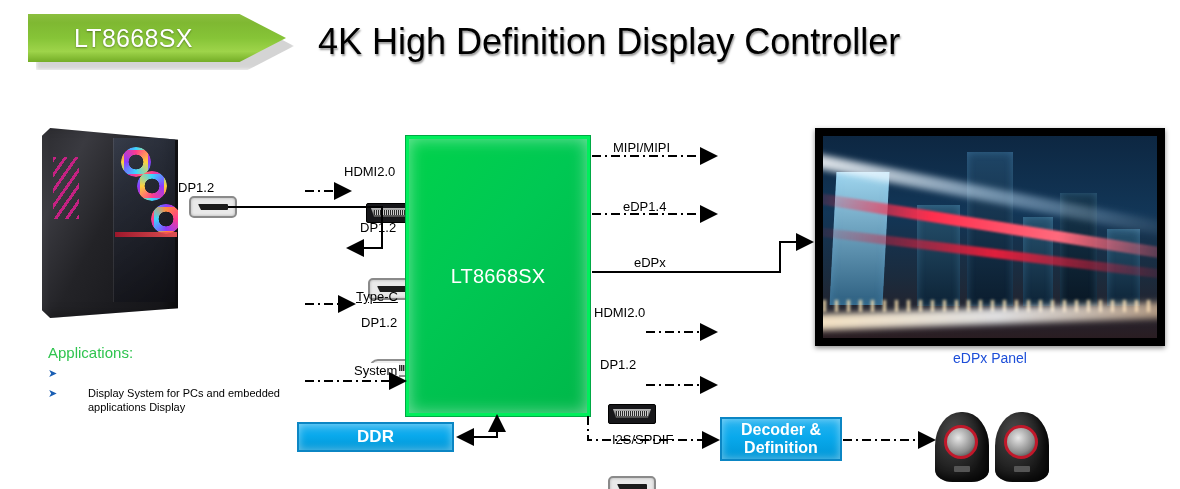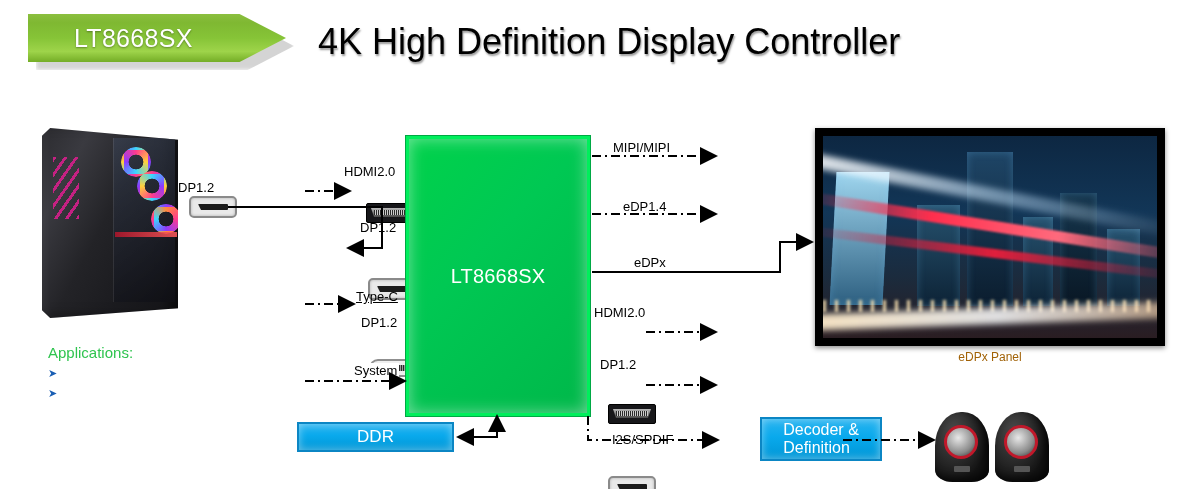--- a/index.html
+++ b/index.html
@@ -86,21 +86,21 @@
   .b5 { left: 71%; bottom: 16%; width: 11%; height: 56%; background: linear-gradient(180deg,#16374f,#091724); }
   .b6 { left: 85%; bottom: 16%; width: 10%; height: 38%; }
   .trail { position: absolute; height: 9px; border-radius: 6px; filter: blur(1.2px); }
   .t-red1 { left: -6%; top: 42%; width: 115%; background: linear-gradient(90deg,rgba(255,60,80,0),#ff2e4d,#ff6a7d,rgba(255,60,80,.1)); transform: rotate(9deg); height: 11px; }
   .t-red2 { left: -6%; top: 56%; width: 115%; background: linear-gradient(90deg,rgba(255,60,80,0),#e01f3c,rgba(255,60,80,0)); transform: rotate(7deg); }
   .t-wht { left: -8%; top: 26%; width: 120%; height: 14px; background: linear-gradient(90deg,rgba(255,255,255,.9),rgba(200,230,255,.5),rgba(255,255,255,0)); transform: rotate(11deg); filter: blur(3px); }
   .t-bot { left: -4%; bottom: 7%; width: 112%; height: 16px; background: linear-gradient(90deg,rgba(255,235,200,.95),rgba(255,255,255,.85),rgba(255,210,160,.6)); filter: blur(3px); transform: rotate(-2deg); }
   .glow-row { position: absolute; left: 0; bottom: 13%; width: 100%; height: 12px;
     background: repeating-linear-gradient(90deg, rgba(255,230,180,.9) 0 3px, rgba(255,230,180,0) 3px 12px); filter: blur(1.5px); }
   .panel-caption { position: absolute; left: 0; top: 222px; width: 350px; text-align: center;
-    font-size: 12px; color: #a16207; }
+    font-size: 14px; color: #1d4ed8; }
 
   .speakers { position: absolute; left: 935px; top: 408px; width: 120px; height: 76px; }
   .spk { position: absolute; top: 4px; width: 54px; height: 70px;
     background: radial-gradient(ellipse at 35% 28%, #4a4a4a, #141414 70%);
     border-radius: 26px 26px 18px 18px / 34px 34px 12px 12px;
     box-shadow: inset -5px -4px 9px rgba(0,0,0,.7); }
   .spk.left { left: 0; }
   .spk.right { left: 60px; }
   .spk-ring { position: absolute; left: 9px; top: 13px; width: 34px; height: 34px; border-radius: 50%;
     border: 3px solid #c0182a; background: radial-gradient(circle at 40% 35%, #e8e8e8, #8a8a8a 62%, #2a2a2a 100%); }
@@ -115,25 +115,25 @@
     display: flex; align-items: center; justify-content: center;
   }
   .chip-label { color: #ffffff; font-size: 20px; letter-spacing: .2px; }
 
   
   .bluebox {
     position: absolute;
     background: linear-gradient(180deg,#2ab4f0 0%, #09a9ec 45%, #0096d6 100%);
     border: 2px solid #0b86c4;
     display: flex; align-items: center; justify-content: center;
-    color: #fff; font-size: 17px; font-weight: normal; line-height: 1.15;
+    color: #fff; font-size: 17px; font-weight: bold; text-align: center; line-height: 1.15;
     box-shadow: inset 0 0 8px rgba(255,255,255,.45);
   }
   .ddr-box { left: 297px; top: 422px; width: 157px; height: 30px; }
-  .dec-box { left: 720px; top: 417px; width: 122px; height: 44px; font-size: 16px; margin-left: 40px; }
+  .dec-box { left: 720px; top: 417px; width: 122px; height: 44px; font-size: 16px; }
 
   
   .conn { position: absolute; }
   .hdmi-port { width: 48px; height: 20px; background: #17171a; border: 1px solid #000;
     border-radius: 2px; position: relative; }
   .hdmi-port::before { content:''; position:absolute; left:4px; top:4px; right:4px; bottom:5px;
     background: linear-gradient(180deg,#b8b8b8,#4a4a4a); 
     clip-path: polygon(0 0,100% 0,92% 100%,8% 100%); }
   .hdmi-port::after { content:''; position:absolute; left:7px; top:6px; right:7px; height:5px;
     background: repeating-linear-gradient(90deg,#2a2a2a 0 1px, #ccc 1px 2px); }
@@ -256,20 +256,21 @@
     </div>
   </div>
 
   <div class="apps">
     <div class="apps-title">Applications:</div>
     <div class="app-row">
       <span class="app-bullet">➤</span>
     </div>
     <div class="app-row">
       <span class="app-bullet">➤</span>
+      <span class="app-black">Display System for PCs and embedded applications Display</span>
     </div>
   </div>
 
   <svg class="wires" viewBox="0 0 1180 489">
     <defs>
       <marker id="arr" markerWidth="9" markerHeight="9" refX="7" refY="4.5" orient="auto">
         <path d="M0,0 L9,4.5 L0,9 z" fill="#000"></path>
       </marker>
     </defs>
     <g stroke="#000" stroke-width="2" fill="none">

